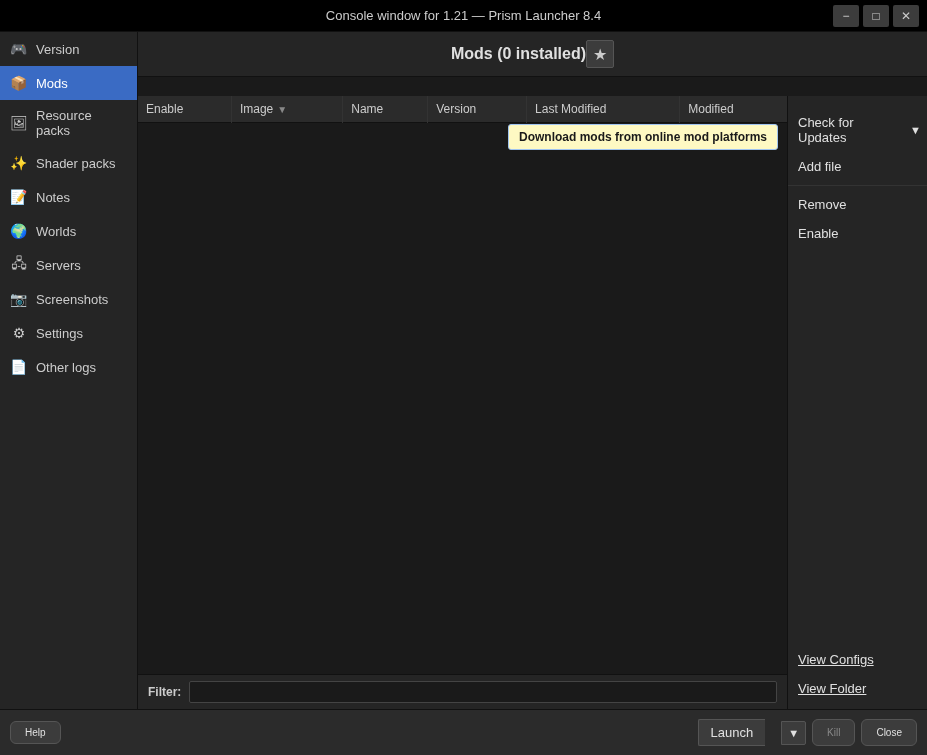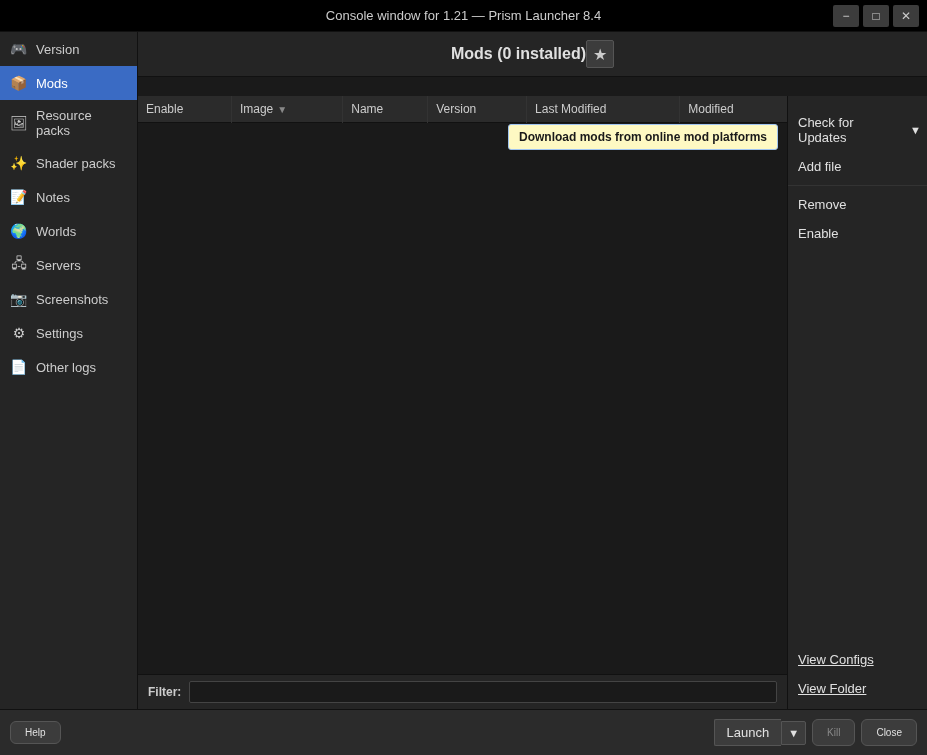--- a/index.html
+++ b/index.html
@@ -207,21 +207,21 @@
       background: #3c3c3c;
       border: 1px solid #555;
       color: #e0e0e0;
       cursor: pointer;
       font-size: 10px;
       border-radius: 6px;
     }
     .btn-launch {
       display: flex;
       align-items: center;
-      gap: 0;
+      gap: 16px;
     }
     .btn-launch-main {
       padding: 5px 12px;
       background: #3c3c3c;
       border: 1px solid #555;
       border-right: none;
       color: #e0e0e0;
       cursor: pointer;
       font-size: 13px;
       border-radius: 2px 0 0 2px;

